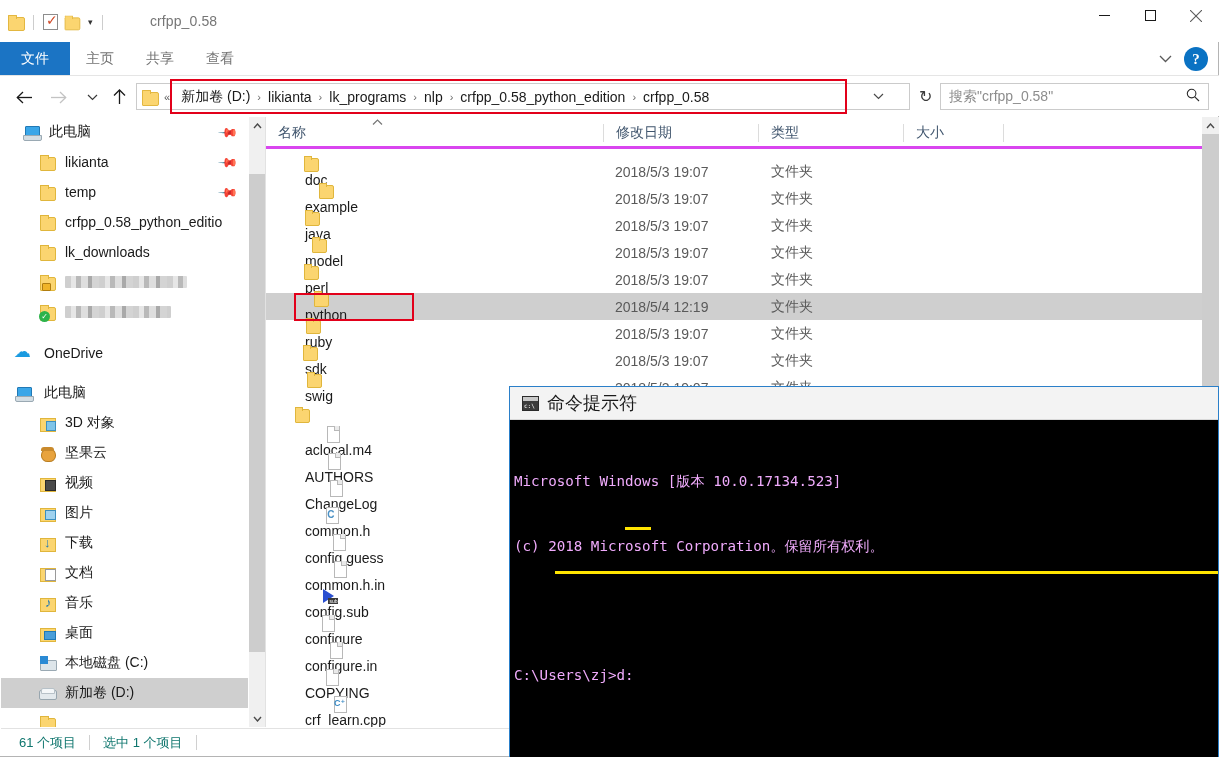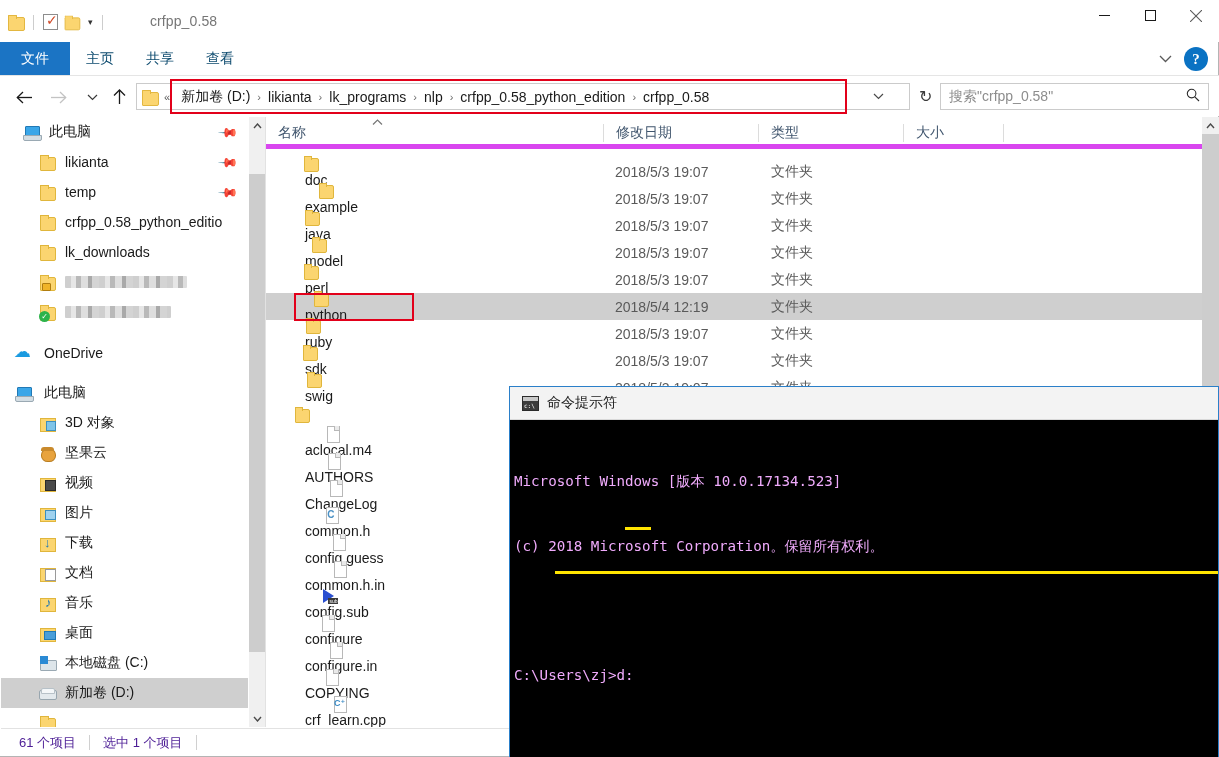--- a/index.html
+++ b/index.html
@@ -31,21 +31,21 @@
   .wc-min { left:1081px; }
   .wc-max { left:1127px; }
   .wc-close { left:1173px; }
   .wc svg { display:block; }
 
   .ribbon-chev { position:absolute; left:1152px; top:48px; width:26px; height:22px; display:flex; align-items:center; justify-content:center; color:#4a4a4a;}
   .help-btn { position:absolute; left:1184px; top:47px; width:24px; height:24px; border-radius:50%; background:#0a72c3; color:#fff; font-size:15px; font-weight:bold; display:flex; align-items:center; justify-content:center; font-family:"Liberation Serif", serif;}
 
   
   .tabs { position:absolute; left:0; top:42px; height:33px; width:1219px; display:flex; align-items:stretch; }
-  .tab { padding:0 16px; display:flex; align-items:center; font-size:14px; color:#0c4a6e; }
+  .tab { padding:0 16px; display:flex; align-items:center; font-size:14px; color:#737373; }
   .tab.file { background:#1b74c4; color:#fff; padding:0 21px; }
   .tabs-underline { position:absolute; left:0; top:75px; width:1219px; height:1px; background:#e5e5e5; }
 
   
   .addrrow { position:absolute; left:0; top:76px; width:1219px; height:40px; background:#fff;}
   .nav-btn { position:absolute; top:84px; width:28px; height:26px; display:flex; align-items:center; justify-content:center; }
   .nav-back { left:10px; color:#1a1a1a; }
   .nav-fwd { left:44px; color:#c3c3c3; }
   .nav-recent { left:78px; color:#2a2a2a; }
   .nav-up { left:105px; color:#1a1a1a; }
@@ -112,21 +112,21 @@
   .navscroll { position:absolute; left:248px; top:117px; width:17px; height:610px; background:#f0f0f0; border-left:1px solid #fff;}
   .navscroll .arrow { position:absolute; left:0; width:17px; height:17px; display:flex; align-items:center; justify-content:center; font-size:9px; color:#5a5a5a; }
   .navscroll .arrow.up { top:0; }
   .navscroll .arrow.dn { bottom:0; }
   .navscroll .thumb { position:absolute; left:0; top:57px; width:17px; height:478px; background:#cdcdcd; }
 
   .vdivider { position:absolute; left:265px; top:117px; width:1px; height:610px; background:#e2e2e2;}
 
   
   .listpane { position:absolute; left:266px; top:117px; width:936px; height:610px; background:#fff; overflow:hidden;}
-  .colhdr { position:relative; height:32px; border-bottom:5px solid #d946ef; background:#fff;}
+  .colhdr { position:relative; height:32px; border-bottom:3px solid #d946ef; background:#fff;}
   .col { position:absolute; top:0; height:31px; display:flex; align-items:center; font-size:14px; color:#41566e; padding-left:12px;}
   .col .sep { position:absolute; right:0; top:7px; width:1px; height:18px; background:#dcdcdc;}
   .sortcaret { position:absolute; left:106px; top:0px; font-size:10px; color:#777; }
 
   .row { position:relative; height:27px; display:flex; align-items:center; font-size:14px; color:#1a1a1a;}
   .row.sel { background:#cfcfcf; }
   .row .c-name { position:absolute; left:28px; display:flex; align-items:center;flex-direction:column; }
   .row .c-date { position:absolute; left:349px; color:#5a5a5a; }
   .row .c-type { position:absolute; left:505px; color:#5a5a5a; }
   .row .nm { margin-left:11px; }
@@ -147,32 +147,32 @@
   .listscroll .arrow { position:absolute; left:0; width:17px; height:17px; display:flex; align-items:center; justify-content:center; font-size:9px; color:#5a5a5a;}
   .listscroll .arrow.up { top:0; }
   .listscroll .thumb { position:absolute; left:0; top:17px; width:17px; height:252px; background:#cdcdcd;}
 
   
   .bgpeek { position:absolute; left:1203px; top:310px; width:16px; height:85px; background:#d6e8f7; border-left:1px solid #9cc3e0;}
   .bgpeek2 { position:absolute; left:1203px; top:355px; width:16px; height:40px; background:#f4f4f4;}
   .bgpeek3 { position:absolute; left:1205px; top:362px; width:12px; height:16px; background:#e8e2d8; border:1px solid #c0b8a8;}
 
   
-  .statusbar { position:absolute; left:1px; top:728px; width:508px; height:28px; background:#fff; border-top:1px solid #e2e2e2; display:flex; align-items:center; font-size:13px; color:#4c1d95;}
+  .statusbar { position:absolute; left:1px; top:728px; width:508px; height:28px; background:#fff; border-top:1px solid #e2e2e2; display:flex; align-items:center; font-size:13px; color:#0f766e;}
   .statusbar .s1 { margin-left:18px; }
   .statusbar .sdiv { width:1px; height:15px; background:#d0d0d0; margin:0 13px;}
   .statusbar .s3 { width:1px; height:15px; background:#d0d0d0; margin-left:13px;}
 
   
   .cmdwin { position:absolute; left:509px; top:386px; width:710px; height:371px; border:1px solid #2a7fc9; background:#000; }
   .cmdtitle { height:33px; background:#f3f3f3; display:flex; align-items:center; padding-left:12px; border-bottom:1px solid #d8d8d8;}
   .cmd-ico { width:17px; height:15px; background:#3c3c3c; border:1px solid #2a2a2a; position:relative; flex:0 0 17px;}
   .cmd-ico::before { content:""; position:absolute; left:0; top:0; right:0; height:4px; background:#c8c8c8;}
   .cmd-ico::after { content:"c:\\"; position:absolute; left:1px; top:4px; font-size:6px; color:#fff; font-family:"DejaVu Sans Mono", monospace; line-height:9px;}
-  .cmdtitle .t { margin-left:8px; font-size:14px; color:#1a1a1a;}
+  .cmdtitle .t { margin-left:8px; font-size:18px; color:#1a1a1a;}
   .cmdbody { position:relative; height:337px; background:#000; color:#f0abfc;
              font-family:"DejaVu Sans Mono","Liberation Mono", monospace; font-size:14.2px; line-height:21.5px;
              padding:8px 4px 0 4px; white-space:pre; overflow:hidden; letter-spacing:0px;}
   .cmdbody .ln { height:21.5px; }
   .hl-underline { position:absolute; background:#ffe400; height:3px;}
   #ul1 { left:115px; top:107px; width:26px; }
   #ul2 { left:45px; top:151px; width:1053px; }
 </style>
 </head>
 <body>

